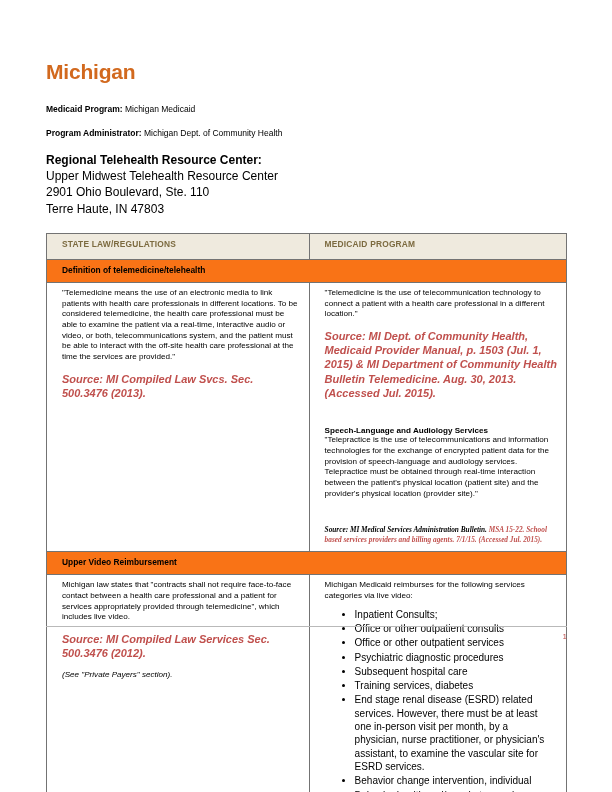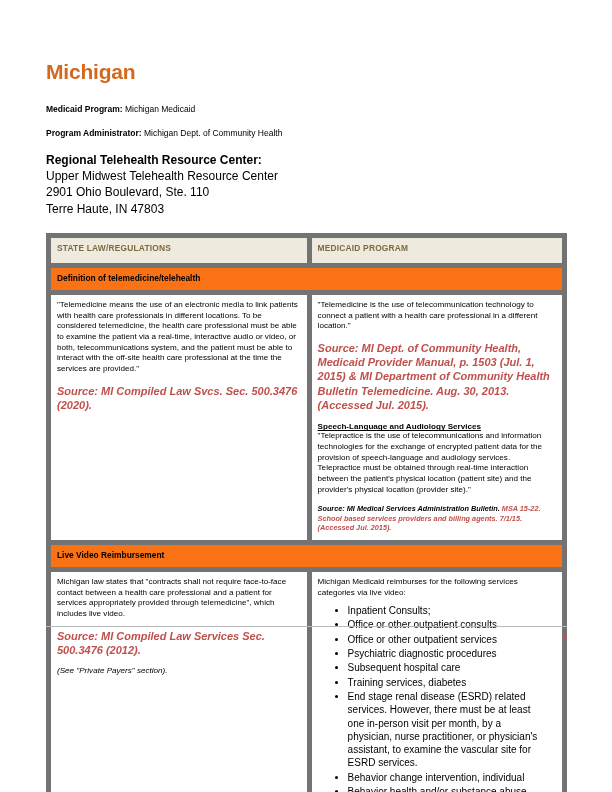--- a/index.html
+++ b/index.html
@@ -50,23 +50,23 @@
   .rtrc-block .link {
     color: #1a4fa0;
     text-decoration: underline;
   }
   table.main {
     width: 100%;
     border-collapse: collapse;
     table-layout: fixed;
   }
   table.main td, table.main th {
-    border: 5px solid #737373;
+    border: 1px solid #737373;
     vertical-align: top;
-    padding: 5px 7px 7px 6px;
+    padding: 5px 7px 7px 15px;
   }
   .col1 { width: 50.5%; }
   .col2 { width: 49.5%; }
   thead th {
     background: #efeade;
     color: #7c6a3f;
     font-size: 8.4px;
     font-weight: bold;
     text-align: left;
     letter-spacing: 0.2px;
@@ -91,30 +91,30 @@
     color: #C0504D;
     line-height: 1.3;
     margin-top: 9px;
   }
   .src-plain {
     font-size: 7.3px;
     font-style: italic;
     font-weight: bold;
     color: #000;
     line-height: 1.3;
-    margin-top: 9px;
+    margin-top: 26px;
+    font-family: Liberation Serif, serif;
   }
   .src-mixed .red {
     color: #C0504D;
   }
   .sub-head {
     font-size: 8.1px;
     font-weight: bold;
-    text-decoration: underline;
-    margin-top: 10px;
+    margin-top: 26px;
     display: block;
   }
   .note-italic {
     font-size: 8.1px;
     font-style: italic;
     margin-top: 9px;
   }
   ul.bullets {
     margin: 6px 12px 0 0;
     padding-left: 30px;
@@ -173,35 +173,35 @@
     </thead>
     <tbody>
 
       <tr>
         <td class="section-head" colspan="2">Definition of telemedicine/telehealth</td>
       </tr>
 
       <tr>
         <td>
           <div class="body-text">"Telemedicine means the use of an electronic media to link patients with health care professionals in different locations. To be considered telemedicine, the health care professional must be able to examine the patient via a real-time, interactive audio or video, or both, telecommunications system, and the patient must be able to interact with the off-site health care professional at the time the services are provided."</div>
-          <div class="src">Source: MI Compiled Law Svcs. Sec. 500.3476 (2020).</div>
+          <div class="src">Source: MI Compiled Law Svcs. Sec. 500.3476 (2013).</div>
         </td>
         <td>
           <div class="body-text">"Telemedicine is the use of telecommunication technology to connect a patient with a health care professional in a different location."</div>
           <div class="src">Source: MI Dept. of Community Health, Medicaid Provider Manual, p. 1503 (Jul. 1, 2015) &amp; MI Department of Community Health Bulletin Telemedicine. Aug. 30, 2013. (Accessed Jul. 2015).</div>
           <span class="sub-head">Speech-Language and Audiology Services</span>
           <div class="body-text">"Telepractice is the use of telecommunications and information technologies for the exchange of encrypted patient data for the provision of speech-language and audiology services. Telepractice must be obtained through real-time interaction between the patient's physical location (patient site) and the provider's physical location (provider site)."</div>
           <div class="src-plain src-mixed">
             <span>Source: MI Medical Services Administration Bulletin. </span><span class="red">MSA 15-22. School based services providers and billing agents. 7/1/15. (Accessed Jul. 2015).</span>
           </div>
         </td>
       </tr>
 
       <tr>
-        <td class="section-head" colspan="2">Live Video Reimbursement</td>
+        <td class="section-head" colspan="2">Upper Video Reimbursement</td>
       </tr>
 
       <tr>
         <td>
           <div class="body-text">Michigan law states that "contracts shall not require face-to-face contact between a health care professional and a patient for services appropriately provided through telemedicine", which includes live video.</div>
           <div class="src">Source: MI Compiled Law Services Sec. 500.3476 (2012).</div>
           <div class="note-italic">(See "Private Payers" section).</div>
         </td>
         <td>
           <div class="body-text">Michigan Medicaid reimburses for the following services categories via live video:</div>

